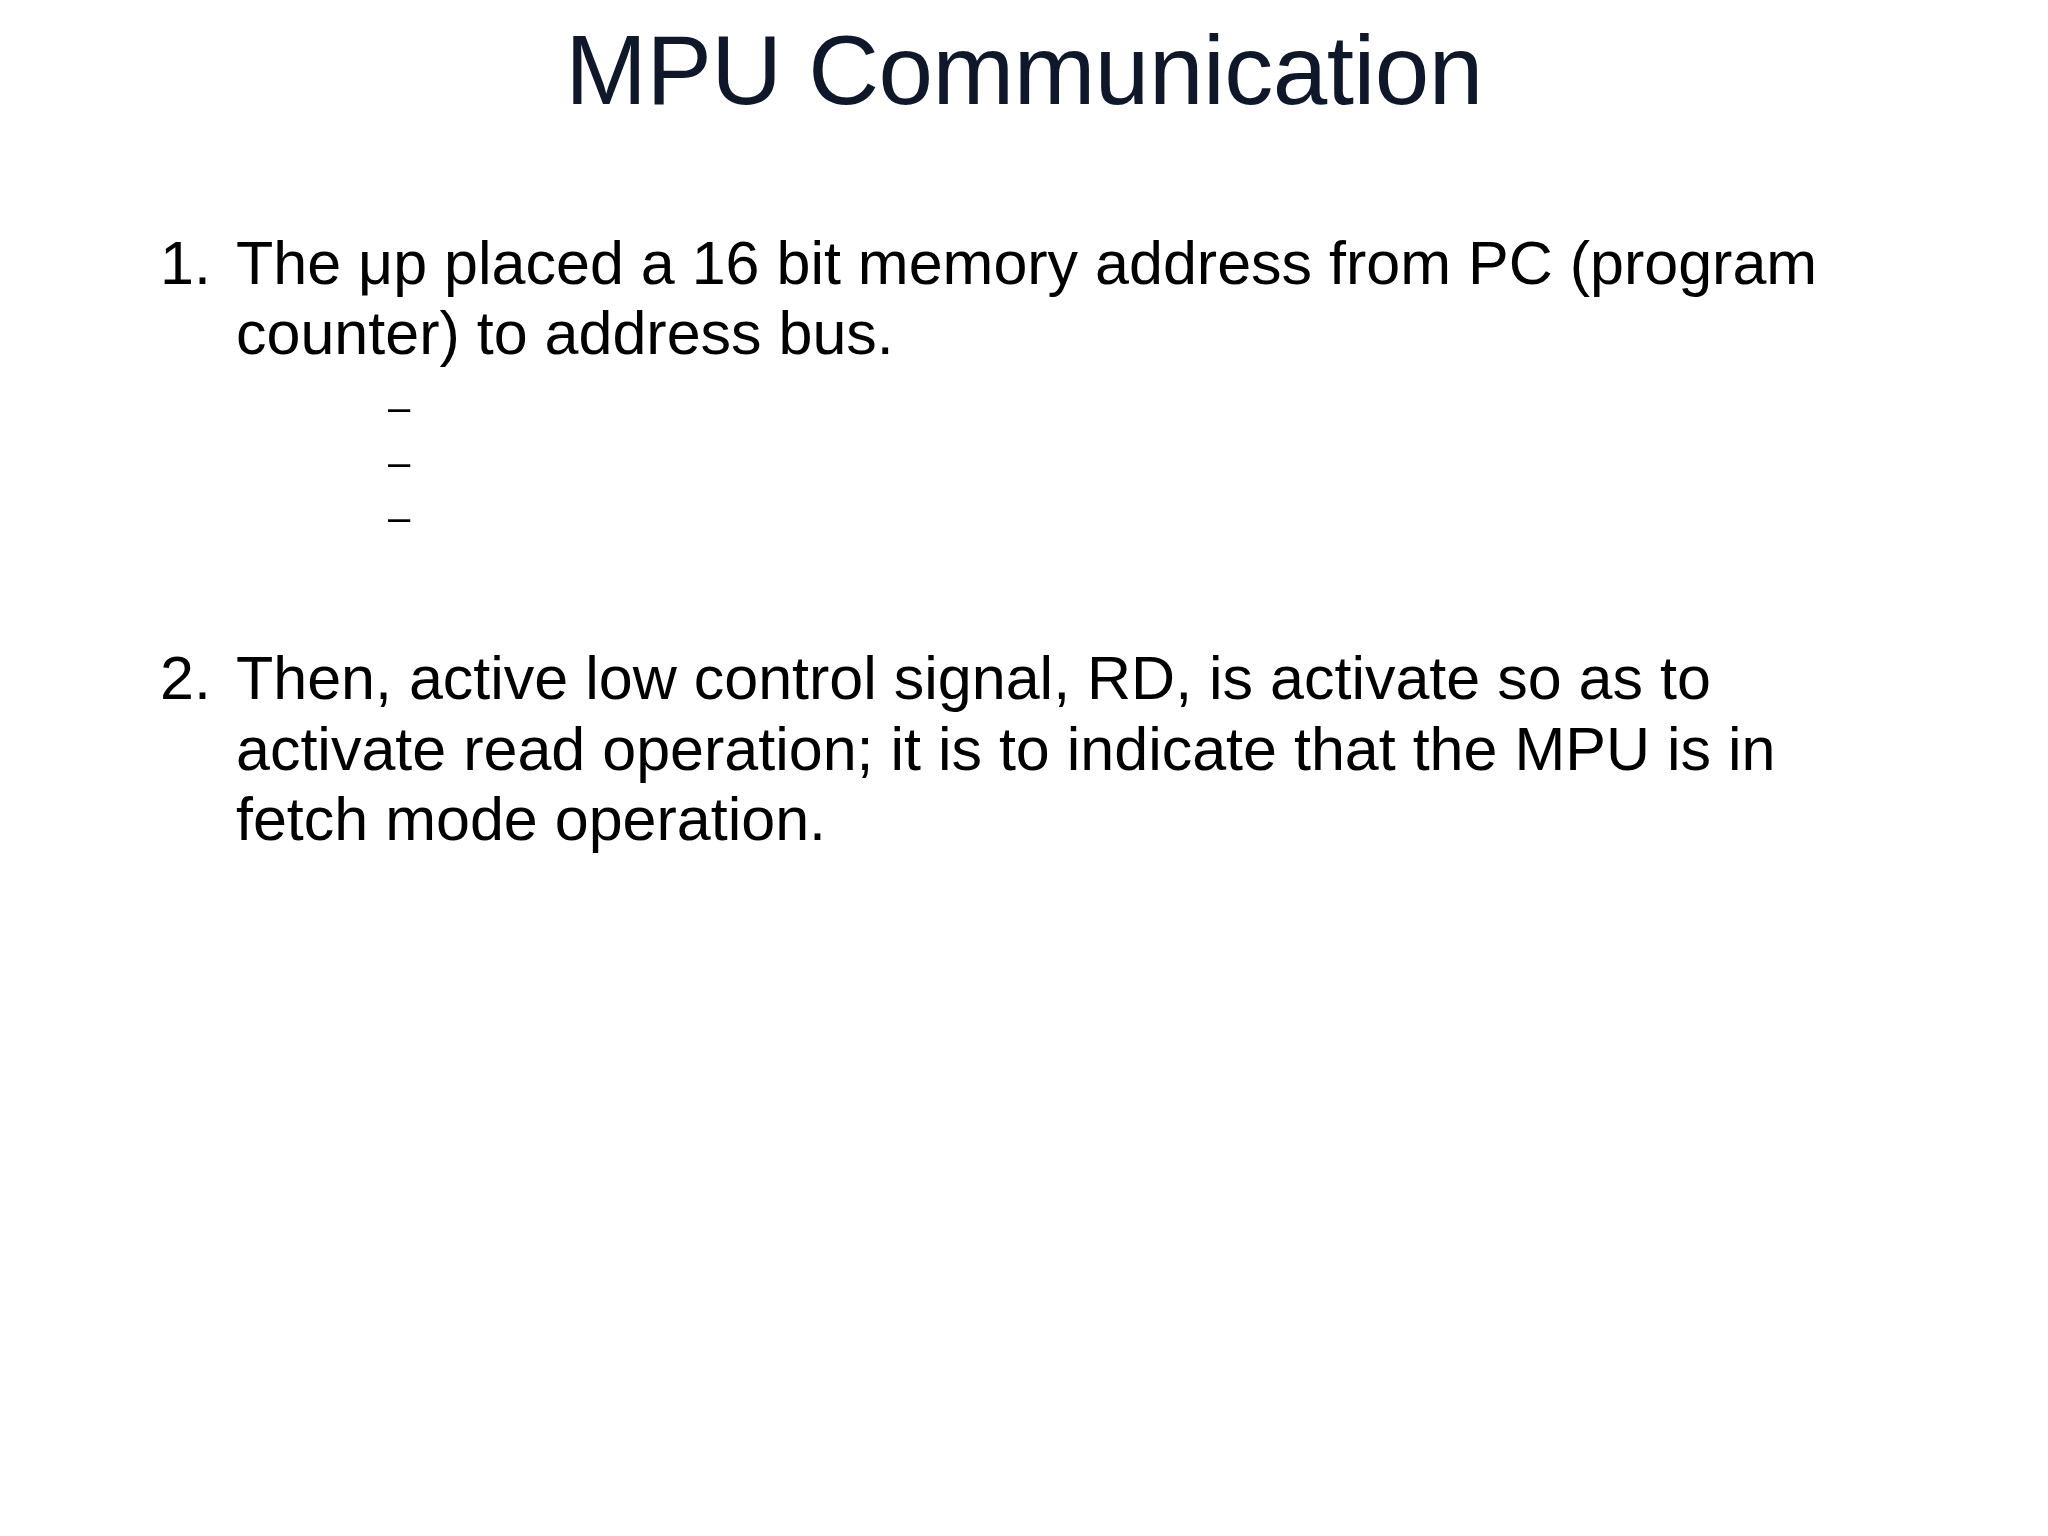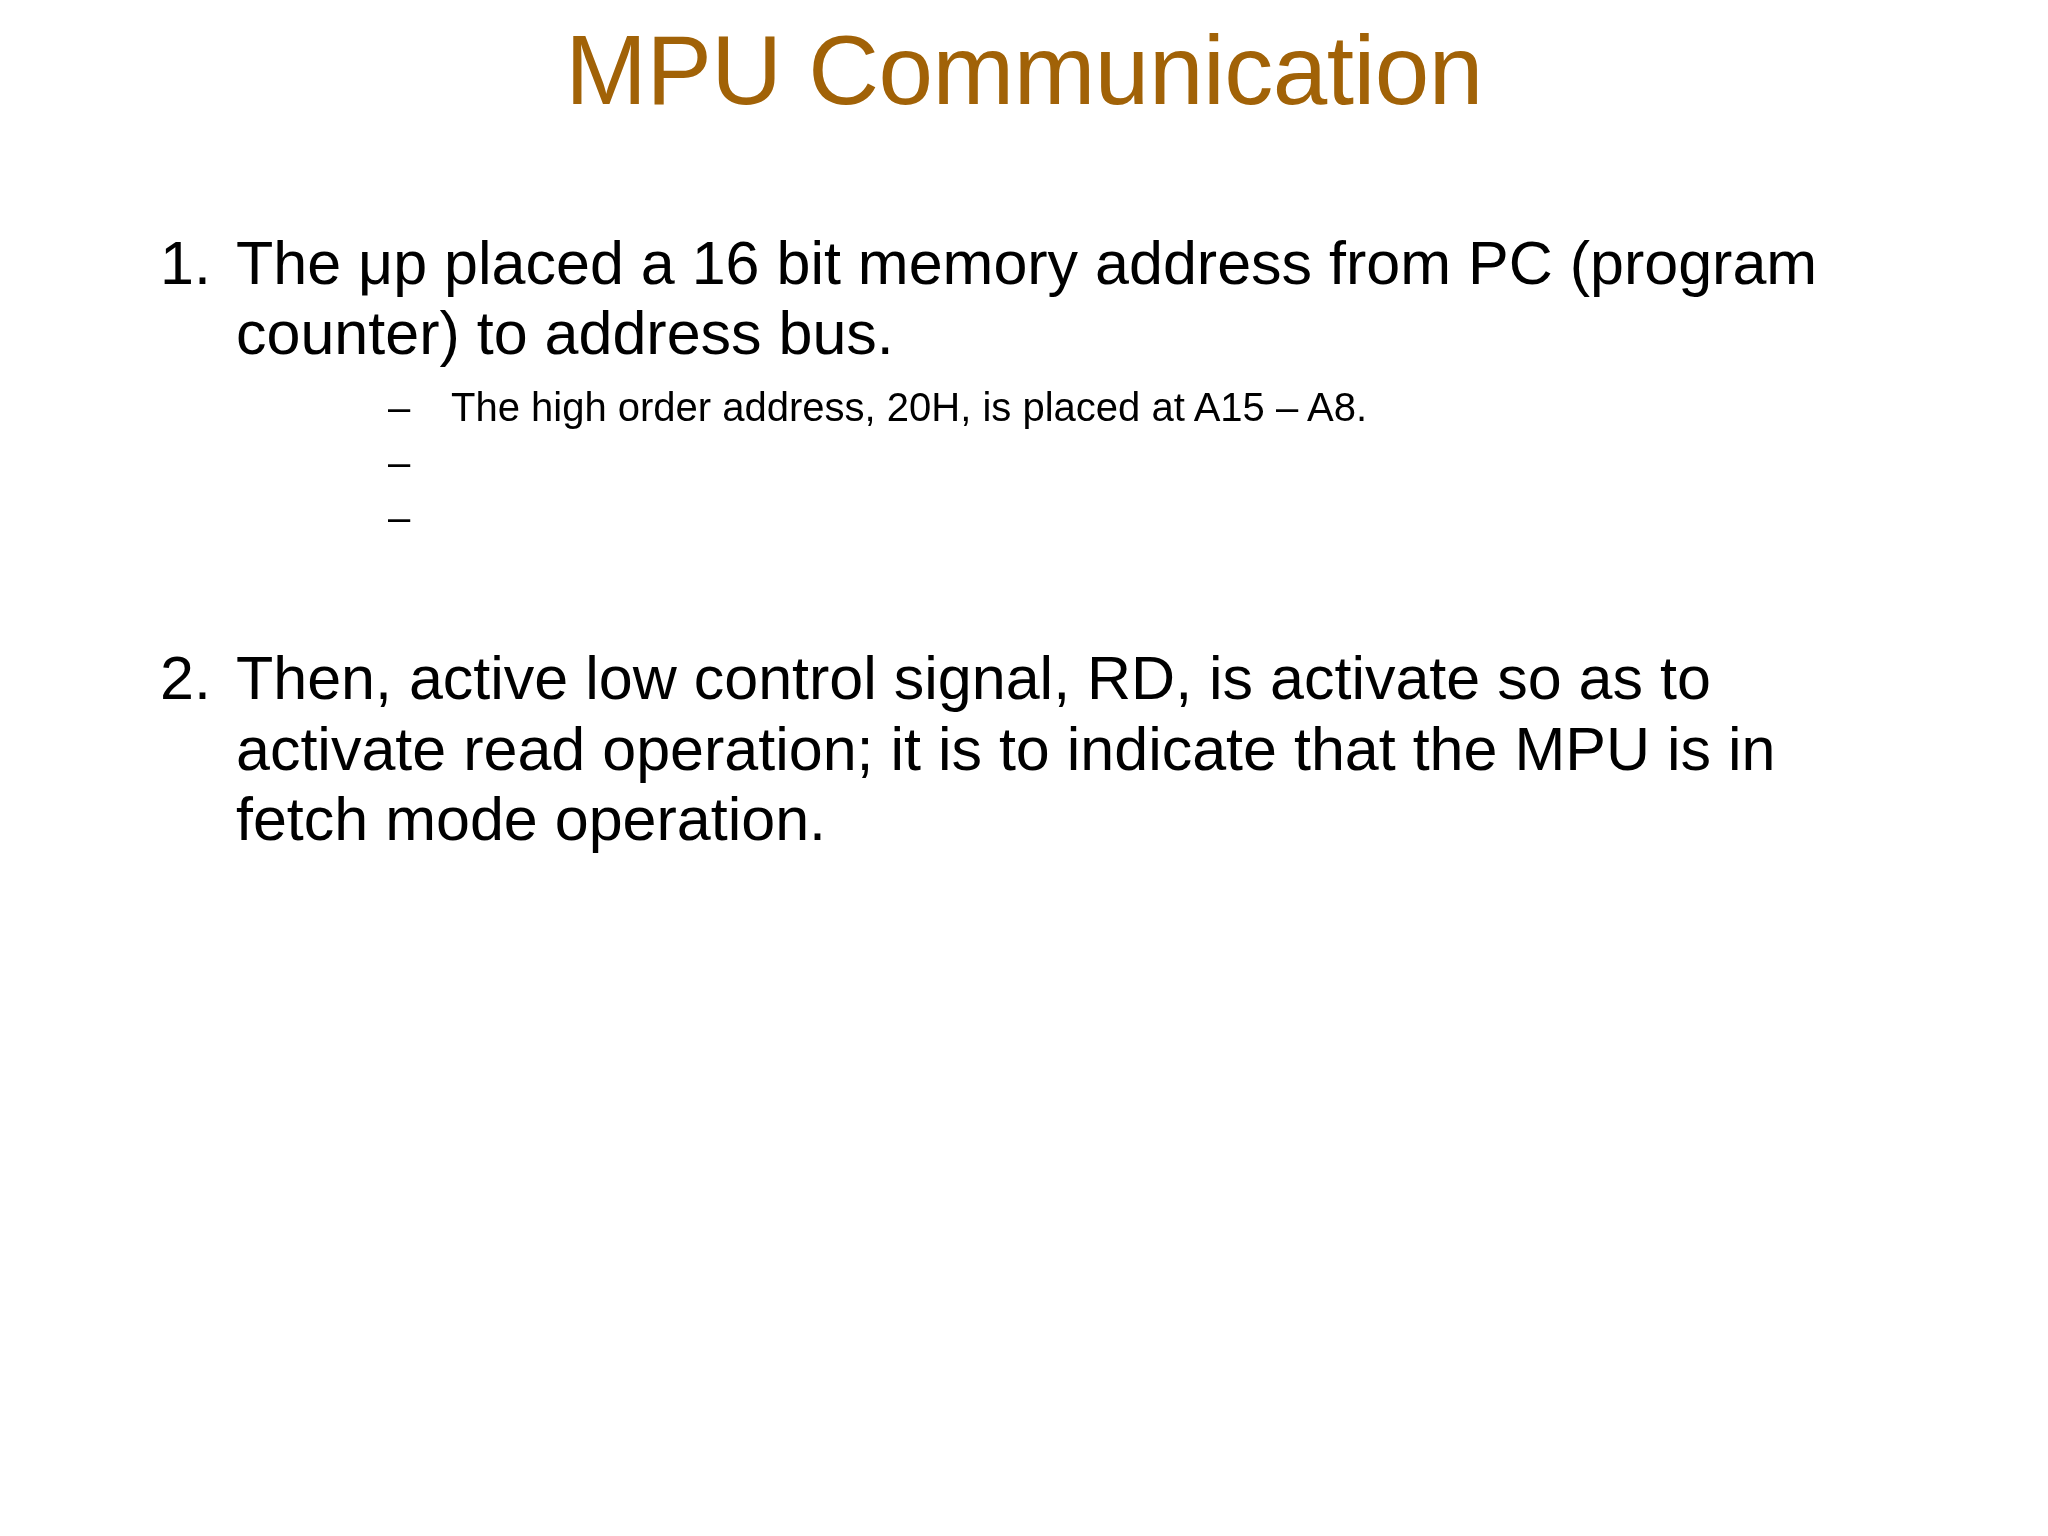--- a/index.html
+++ b/index.html
@@ -91,34 +91,33 @@
   
   .group-gap {
     height: 95px;
   }
 </style>
 </head>
 <body>
 
 <div id="slide" style="background: rgb(255, 255, 255);">
 
-  <div id="slide-title" style="color: #a16207;">MPU Communication</div>
+  <div id="slide-title" style="color: #0f172a;">MPU Communication</div>
 
   <div id="body-block" style="color: rgb(0, 0, 0);">
 
     <div class="num-item">
       <span class="num-marker">1.</span>
       <span class="num-text">The μp placed a 16 bit memory address from PC (program counter) to address bus.</span>
     </div>
 
     <div class="sub-list">
 
       <div class="sub-item">
         <span class="sub-marker">–</span>
-        <span class="sub-text">The high order address, 20H, is placed at A15 – A8.</span>
       </div>
 
       <div class="sub-item">
         <span class="sub-marker">–</span>
       </div>
 
       <div class="sub-item">
         <span class="sub-marker">–</span>
       </div>
 

